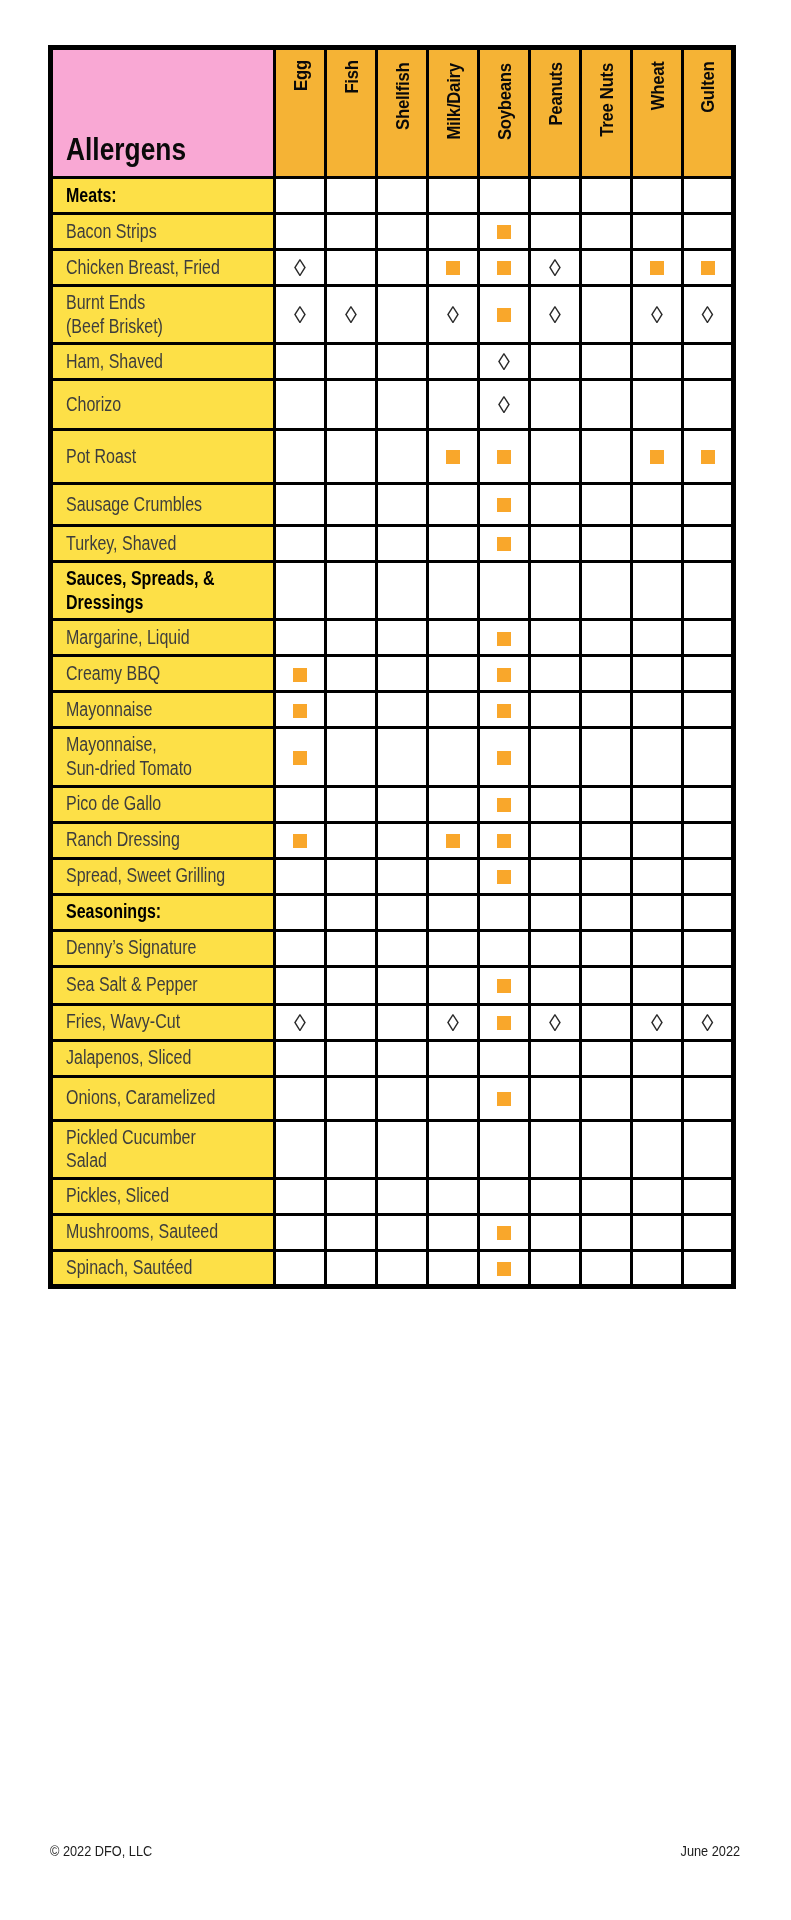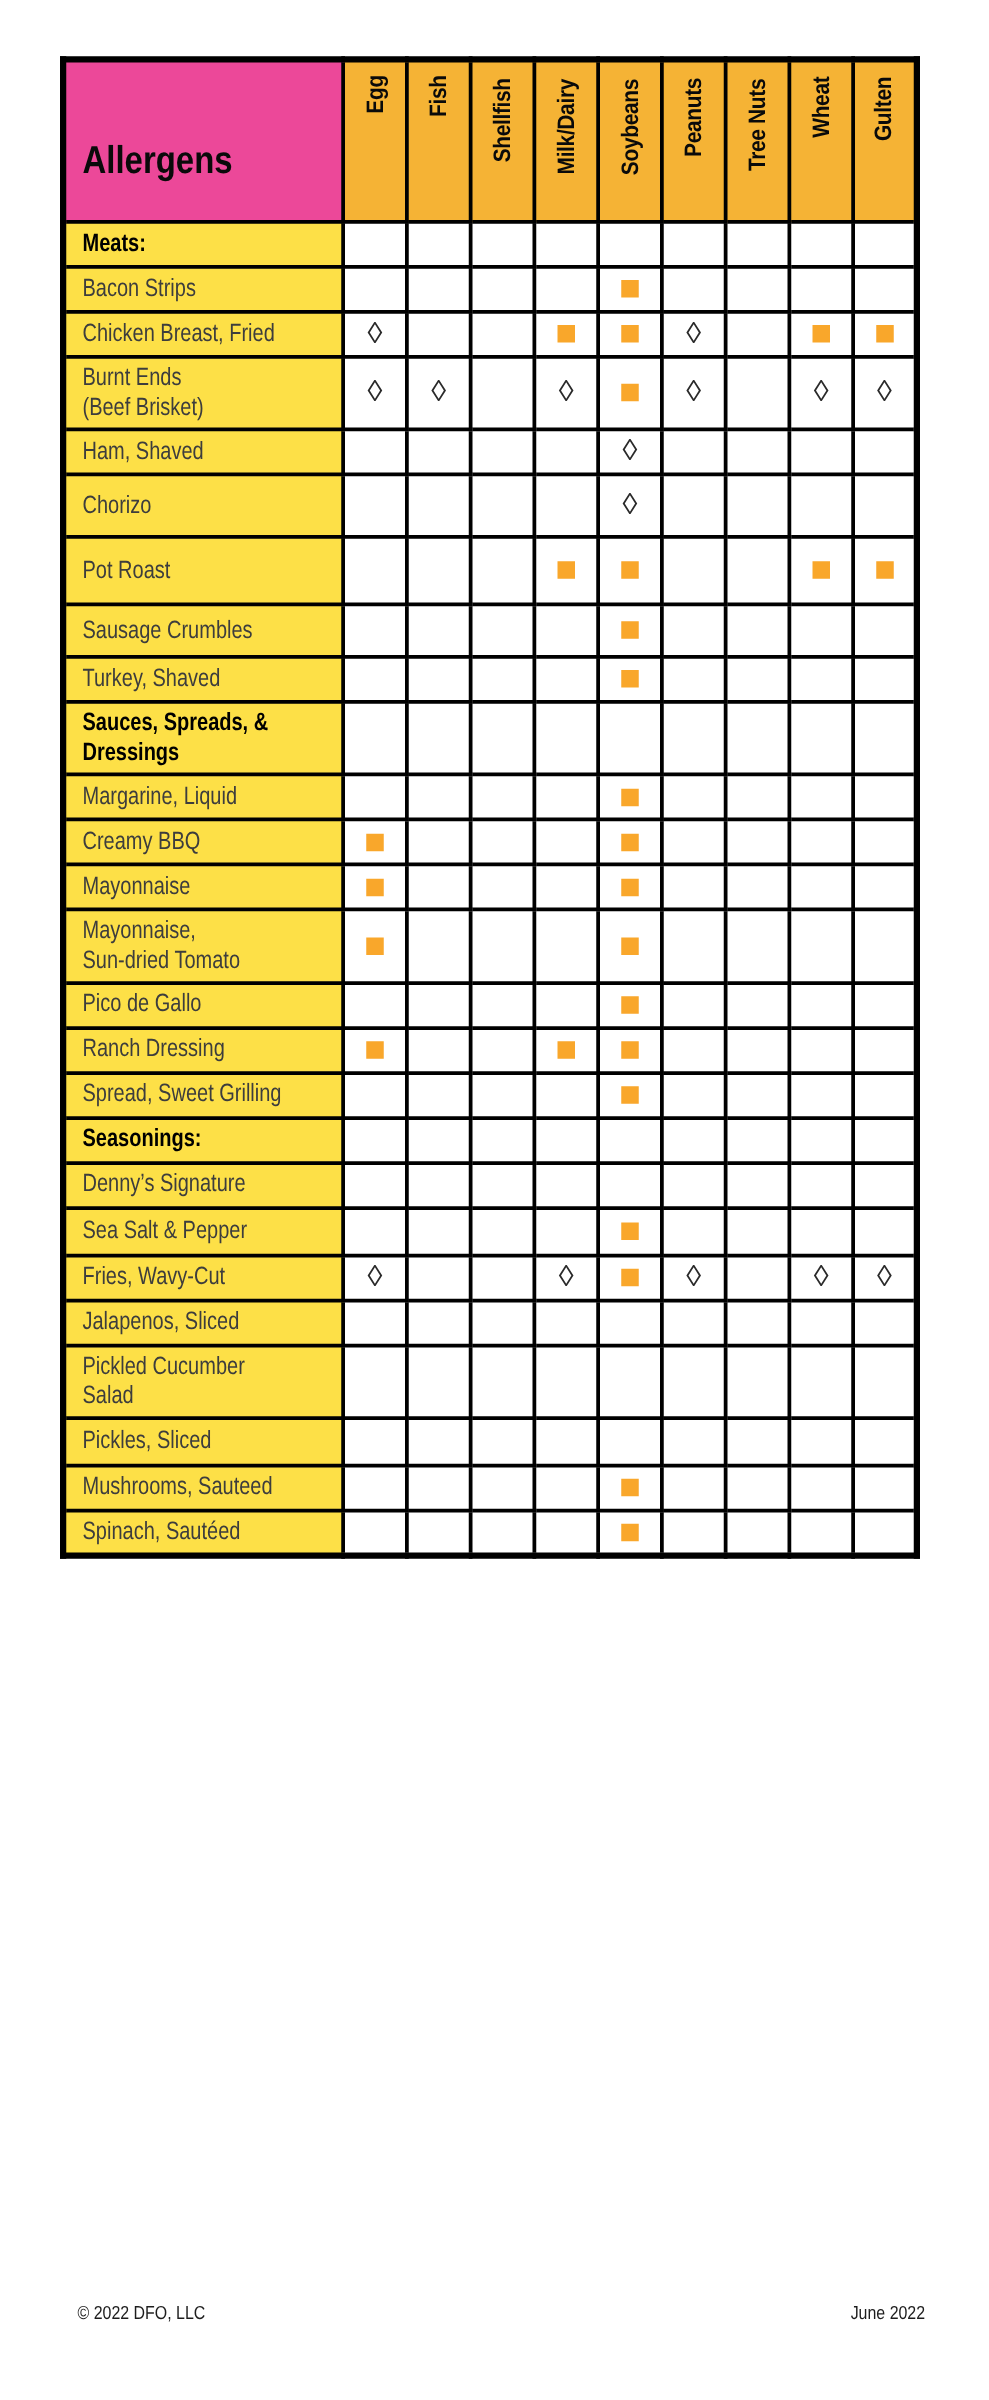--- a/index.html
+++ b/index.html
@@ -9,23 +9,23 @@
 
   .allergen-table {
     position: absolute; left: 48px; top: 45px;
     border-collapse: collapse; table-layout: fixed;
     border: 5px solid #000;
   }
   .allergen-table th, .allergen-table td { border: 3px solid #000; }
 
   thead tr { height: 130px; }
   .title-cell {
-    width: 224px; background: #ec4899;
+    width: 224px; background: #f9a8d4;
     vertical-align: bottom; text-align: left;
-    padding: 0 0 30px 13px;
+    padding: 0 0 8px 13px;
   }
   .title-cell .ctitle {
     display: inline-block; font-weight: bold; font-size: 31px; color: #0a0a0a;
     transform: scaleX(0.85); transform-origin: left bottom; white-space: nowrap;
   }
   .col-th {
     width: 51px; background: #F5B335;
     vertical-align: top; text-align: center; padding-top: 8px;
   }
   .vert {
@@ -59,21 +59,21 @@
     background: #F9A72B; vertical-align: middle;
   }
   .dia {
     display: inline-block; font-size: 24px; line-height: 14px; color: #2a2a2a;
     font-weight: 400; vertical-align: middle;
   }
 
   .footer {
     position: absolute; left: 50px; right: 51px; top: 1842px;
     display: flex; justify-content: space-between;
-    font-size: 15px; color: #1d1d1d; margin-left: 12px;
+    font-size: 15px; color: #1d1d1d;
   }
   .footer .f-left  { transform: scaleX(0.85); transform-origin: left center; white-space: nowrap; }
   .footer .f-right { transform: scaleX(0.85); transform-origin: right center; white-space: nowrap; }
 </style>
 </head>
 <body>
 
 <div class="page">
 
   <table class="allergen-table">
@@ -373,20 +373,32 @@
           <td class="mark-cell"></td>
           <td class="mark-cell"></td>
           <td class="mark-cell"></td>
           <td class="mark-cell"></td>
           <td class="mark-cell"></td>
           <td class="mark-cell"></td>
           <td class="mark-cell"></td>
           <td class="mark-cell"></td>
         </tr>
         <tr>
+          <td class="label-cell"><span class="clabel">Onions, Caramelized</span></td>
+          <td class="mark-cell"></td>
+          <td class="mark-cell"></td>
+          <td class="mark-cell"></td>
+          <td class="mark-cell"></td>
+          <td class="mark-cell"><span class="sq" style="background: rgb(249, 167, 43);"></span></td>
+          <td class="mark-cell"></td>
+          <td class="mark-cell"></td>
+          <td class="mark-cell"></td>
+          <td class="mark-cell"></td>
+        </tr>
+        <tr>
           <td class="label-cell"><span class="clabel">Pickled Cucumber
 Salad</span></td>
           <td class="mark-cell"></td>
           <td class="mark-cell"></td>
           <td class="mark-cell"></td>
           <td class="mark-cell"></td>
           <td class="mark-cell"></td>
           <td class="mark-cell"></td>
           <td class="mark-cell"></td>
           <td class="mark-cell"></td>

